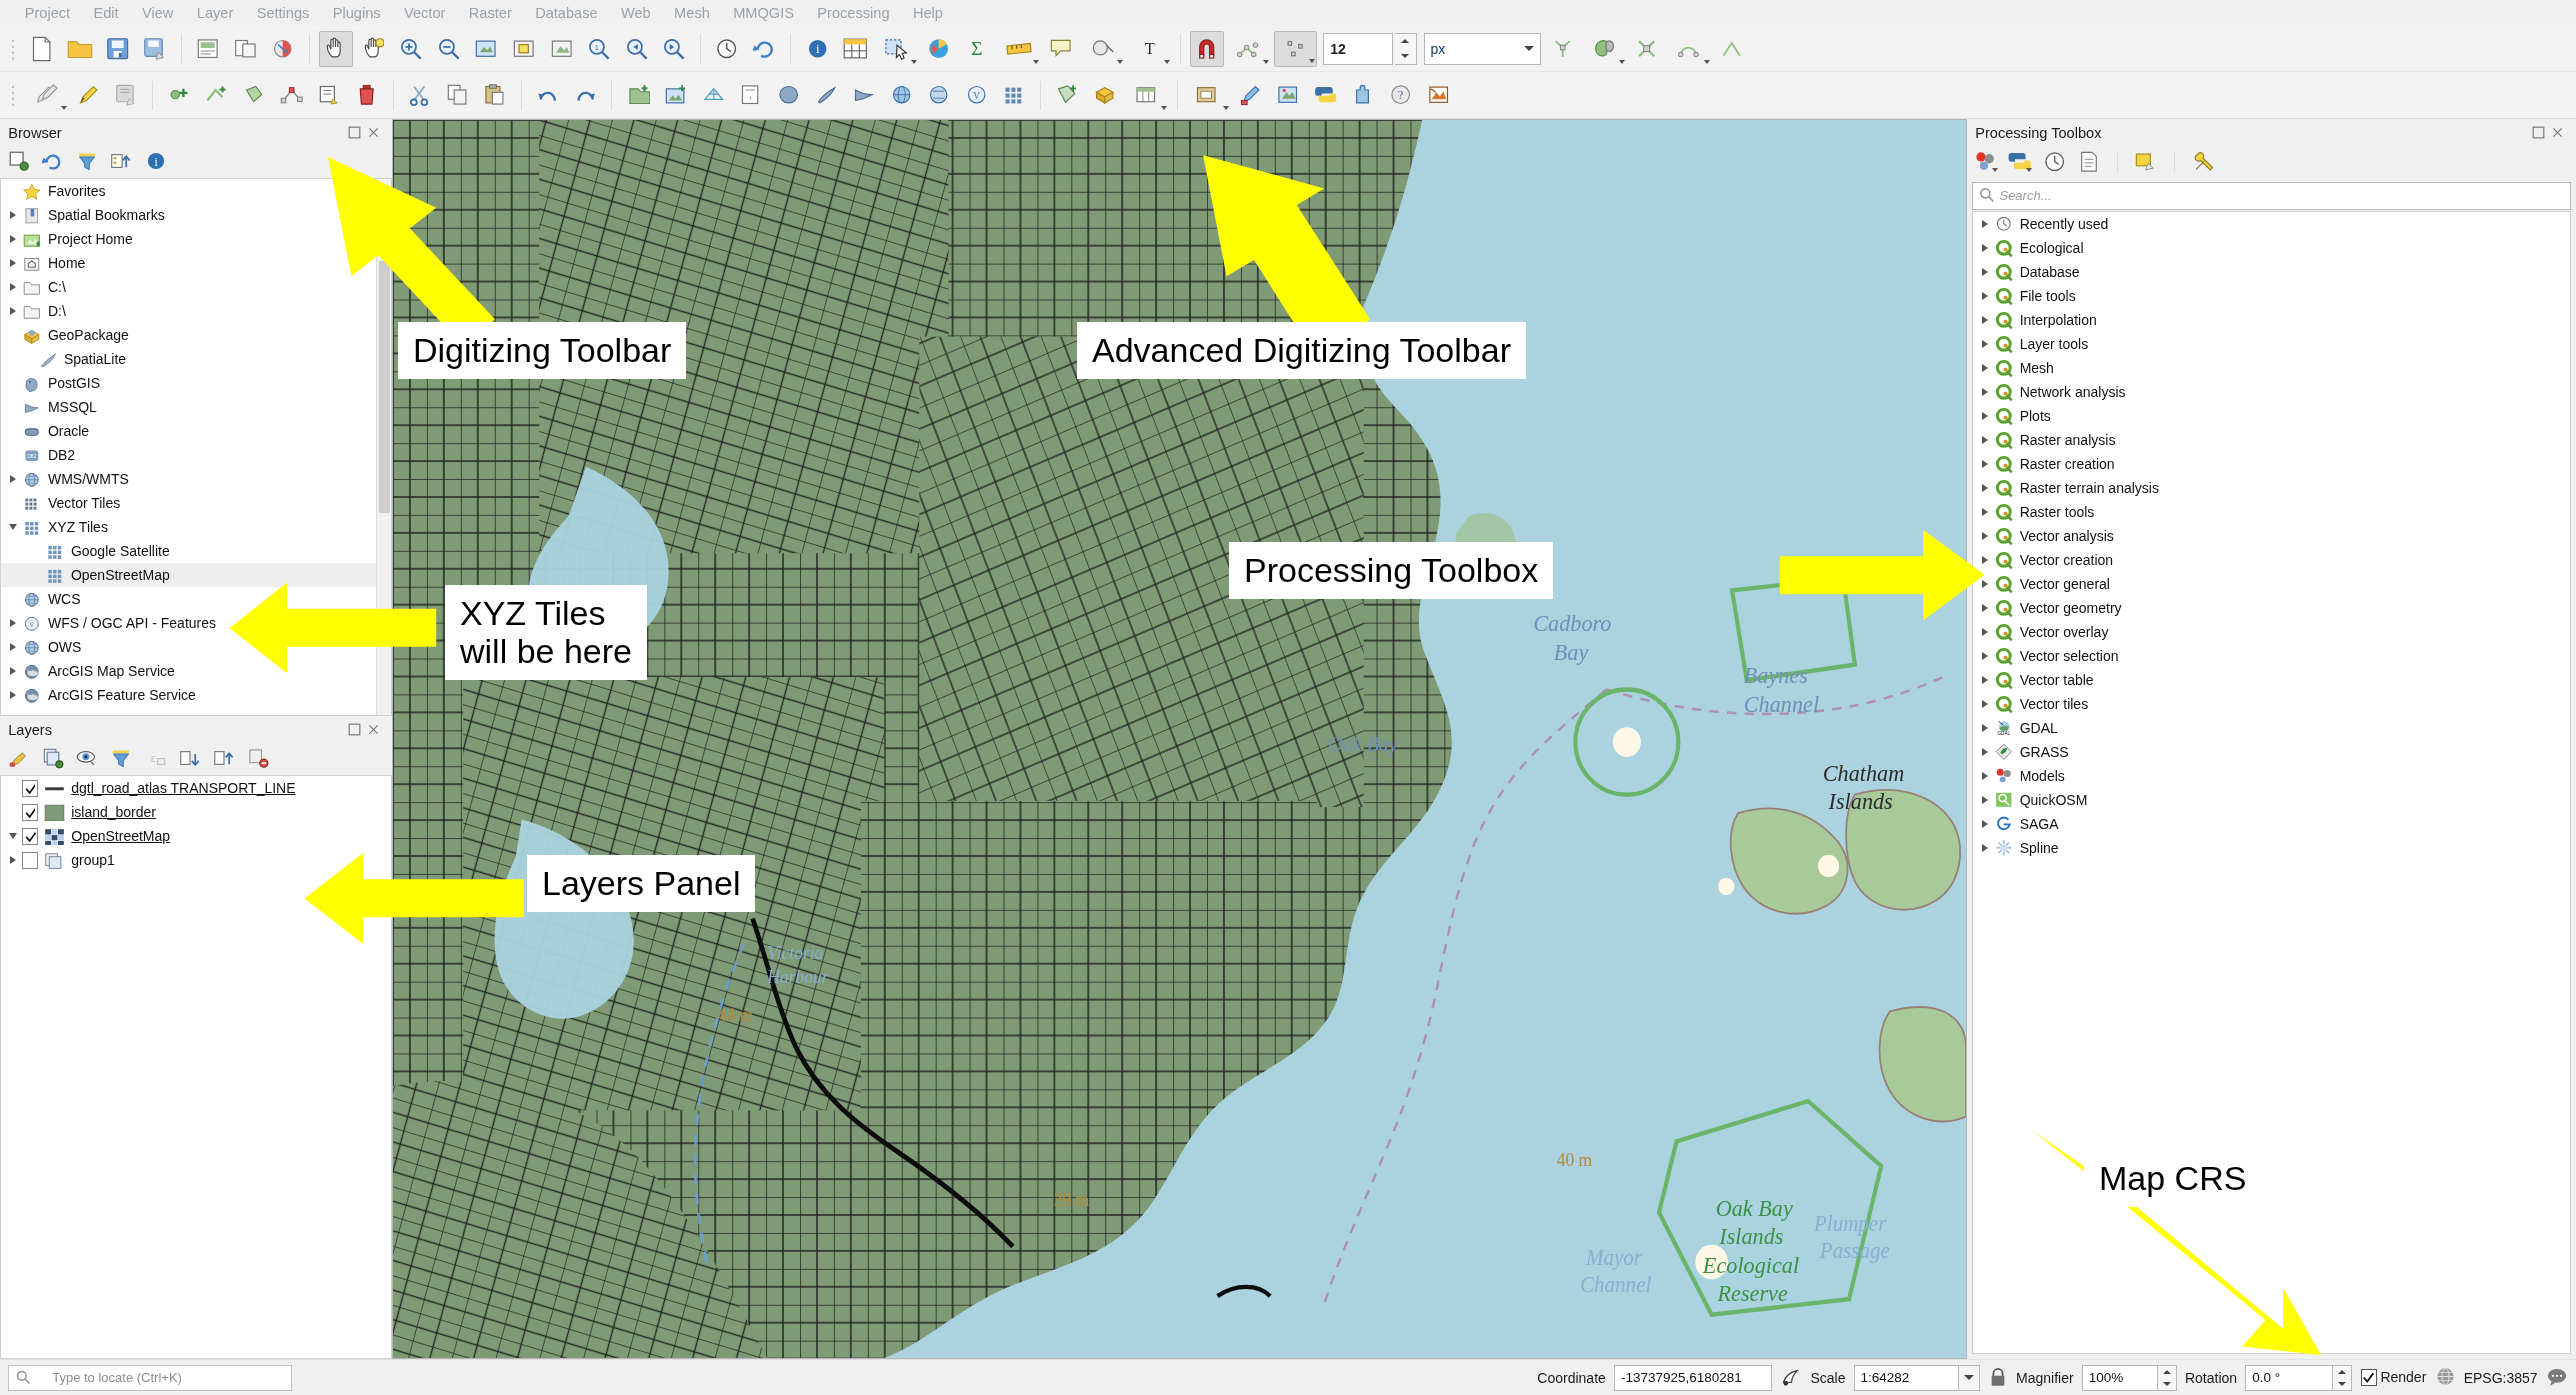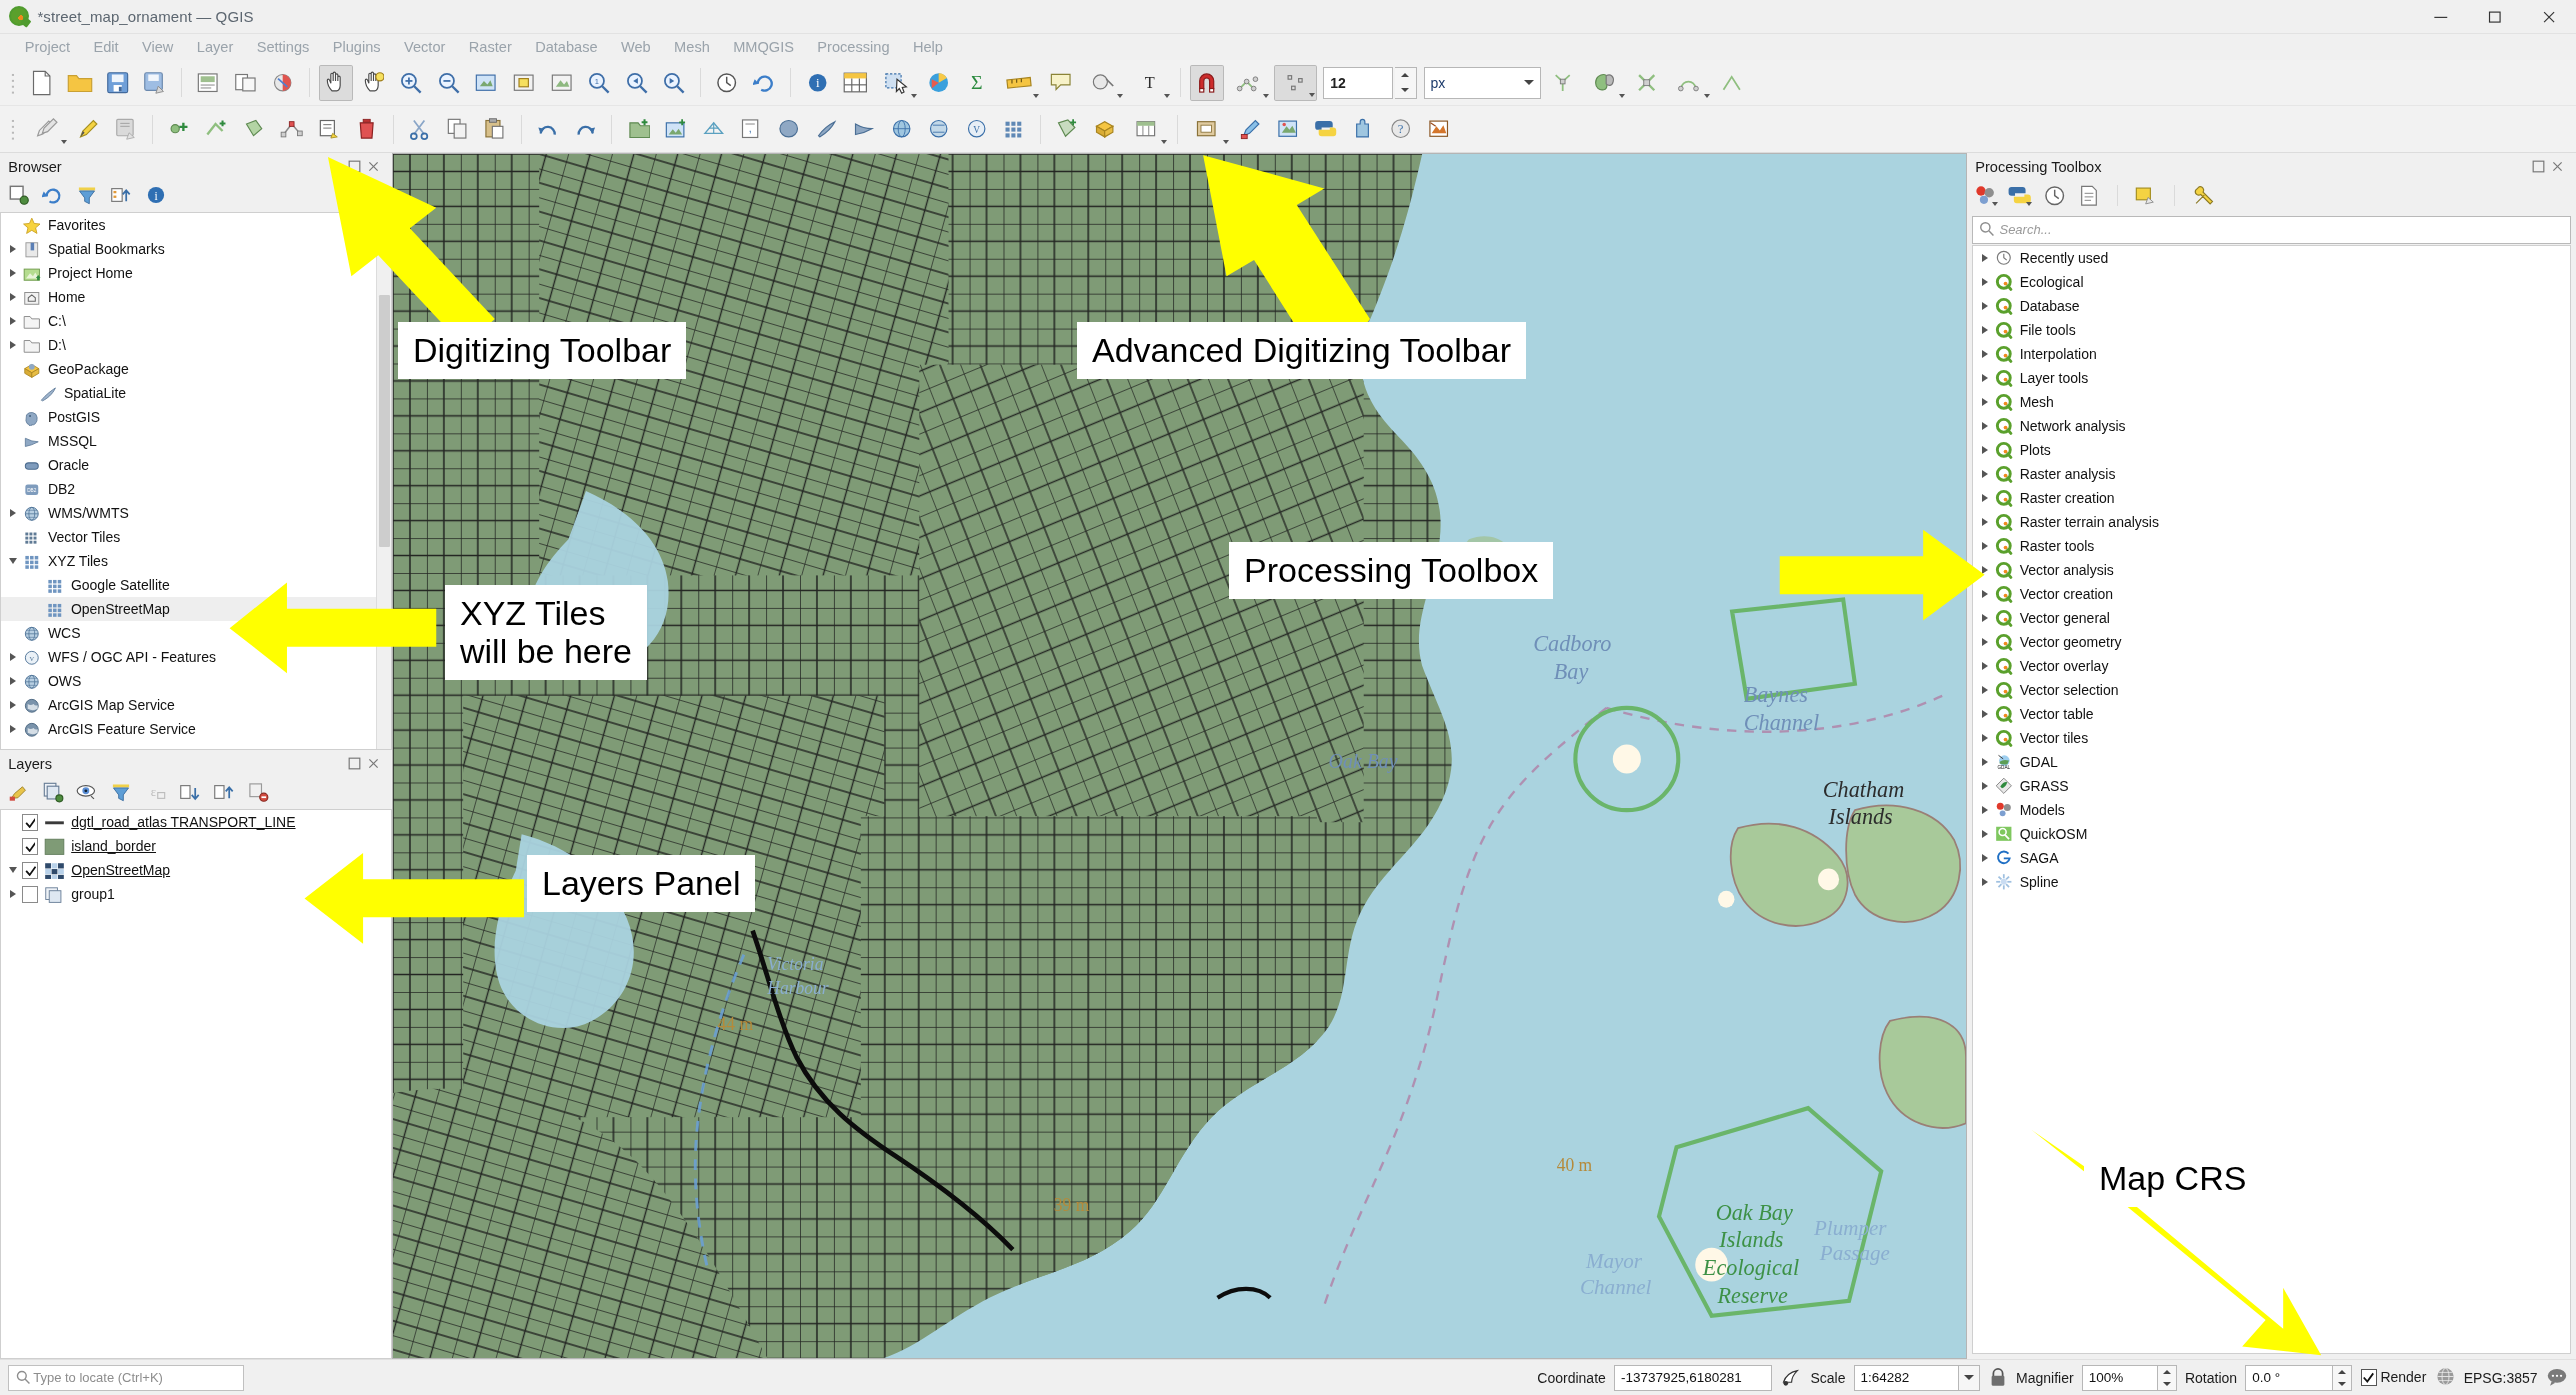--- a/index.html
+++ b/index.html
@@ -117,64 +117,40 @@
   
   .cbox { width:16.4px;height:16.4px;border:0.6px solid #8a8a8a;background:#fff;margin-right:5.9px;flex:0 0 16.4px;
           display:flex;align-items:center;justify-content:center;}
   .cbox .tick { width:10.5px;height:10.5px; }
   .lyr-swatch { width:21px;height:17.6px;margin-right:5.9px;flex:0 0 21px; }
   .lyr-name { font-size:14px; }
   .lyr-name.underline { text-decoration: underline; }
 
   
   .statusbar { height:36px; flex:0 0 36px; background:#f0f0f0; display:flex; align-items:center; padding:0 8.2px; gap:8.2px; border-top:0.6px solid #e0e0e0; }
-  .locator { width:236px; height:26px; background:#fff; border:0.6px solid #c0c0c0; display:flex; align-items:center; padding:0 7px; gap:3px; }
+  .locator { width:284px; height:26px; background:#fff; border:0.6px solid #c0c0c0; display:flex; align-items:center; padding:0 7px; gap:22px; }
   .locator .ph { font-size:13px; color:#8d8d8d; }
   .sb-label { font-size:14px; color:#1b1b1b; white-space:nowrap; }
   .sb-field { height:26px; background:#fff; border:0.6px solid #b7b7b7; display:flex; align-items:center; padding:0 5.9px; font-size:13.5px; color:#111; }
   .sb-arrowbtn { width:21px; height:26px; border:0.6px solid #b7b7b7; border-left:none; background:#f6f6f6; display:flex; align-items:center; justify-content:center; }
   .sb-spinarrows { width:19px; height:26px; border:0.6px solid #b7b7b7; border-left:none; background:#f7f7f7; display:flex; flex-direction:column; justify-content:space-around; align-items:center; }
   .sb-check { width:16.4px;height:16.4px;border:0.6px solid #555;background:#fff;display:flex;align-items:center;justify-content:center;margin-right:3.5px; }
 
   
   .callout {
     position:absolute; background:#ffffff; color:#000; font-size:34px; line-height:1.12;
     padding:9.4px 15px; white-space:pre; z-index:40; font-family:"Liberation Sans", sans-serif;
   }
   .arrow-svg { position:absolute; z-index:39; pointer-events:none; }
 </style>
 </head>
 <body>
 
 <div class="app">
 
-  <div class="titlebar">
-    <div class="tb-logo">
-      <div class="qgis-logo"></div>
-    </div>
-    <div class="tb-title">*street_map_ornament — QGIS</div>
-    <div class="winbtns">
-      <div class="winbtn">
-        <svg width="17.6" height="17.6" viewBox="0 0 30 30">
-            <line x1="4" y1="16" x2="26" y2="16" stroke="#333" stroke-width="2"></line>
-          </svg>
-      </div>
-      <div class="winbtn">
-        <svg width="17.6" height="17.6" viewBox="0 0 30 30">
-            <rect x="6" y="7" width="18" height="17" fill="none" stroke="#333" stroke-width="2"></rect>
-          </svg>
-      </div>
-      <div class="winbtn close">
-        <svg width="17.6" height="17.6" viewBox="0 0 30 30">
-            <line x1="7" y1="7" x2="24" y2="24" stroke="#333" stroke-width="2"></line>
-            <line x1="24" y1="7" x2="7" y2="24" stroke="#333" stroke-width="2"></line>
-          </svg>
-      </div>
-    </div>
-  </div>
 
   <div class="menubar">
     <div class="menuitem">Project</div>
     <div class="menuitem">Edit</div>
     <div class="menuitem">View</div>
     <div class="menuitem">Layer</div>
     <div class="menuitem">Settings</div>
     <div class="menuitem">Plugins</div>
     <div class="menuitem">Vector</div>
     <div class="menuitem">Raster</div>

